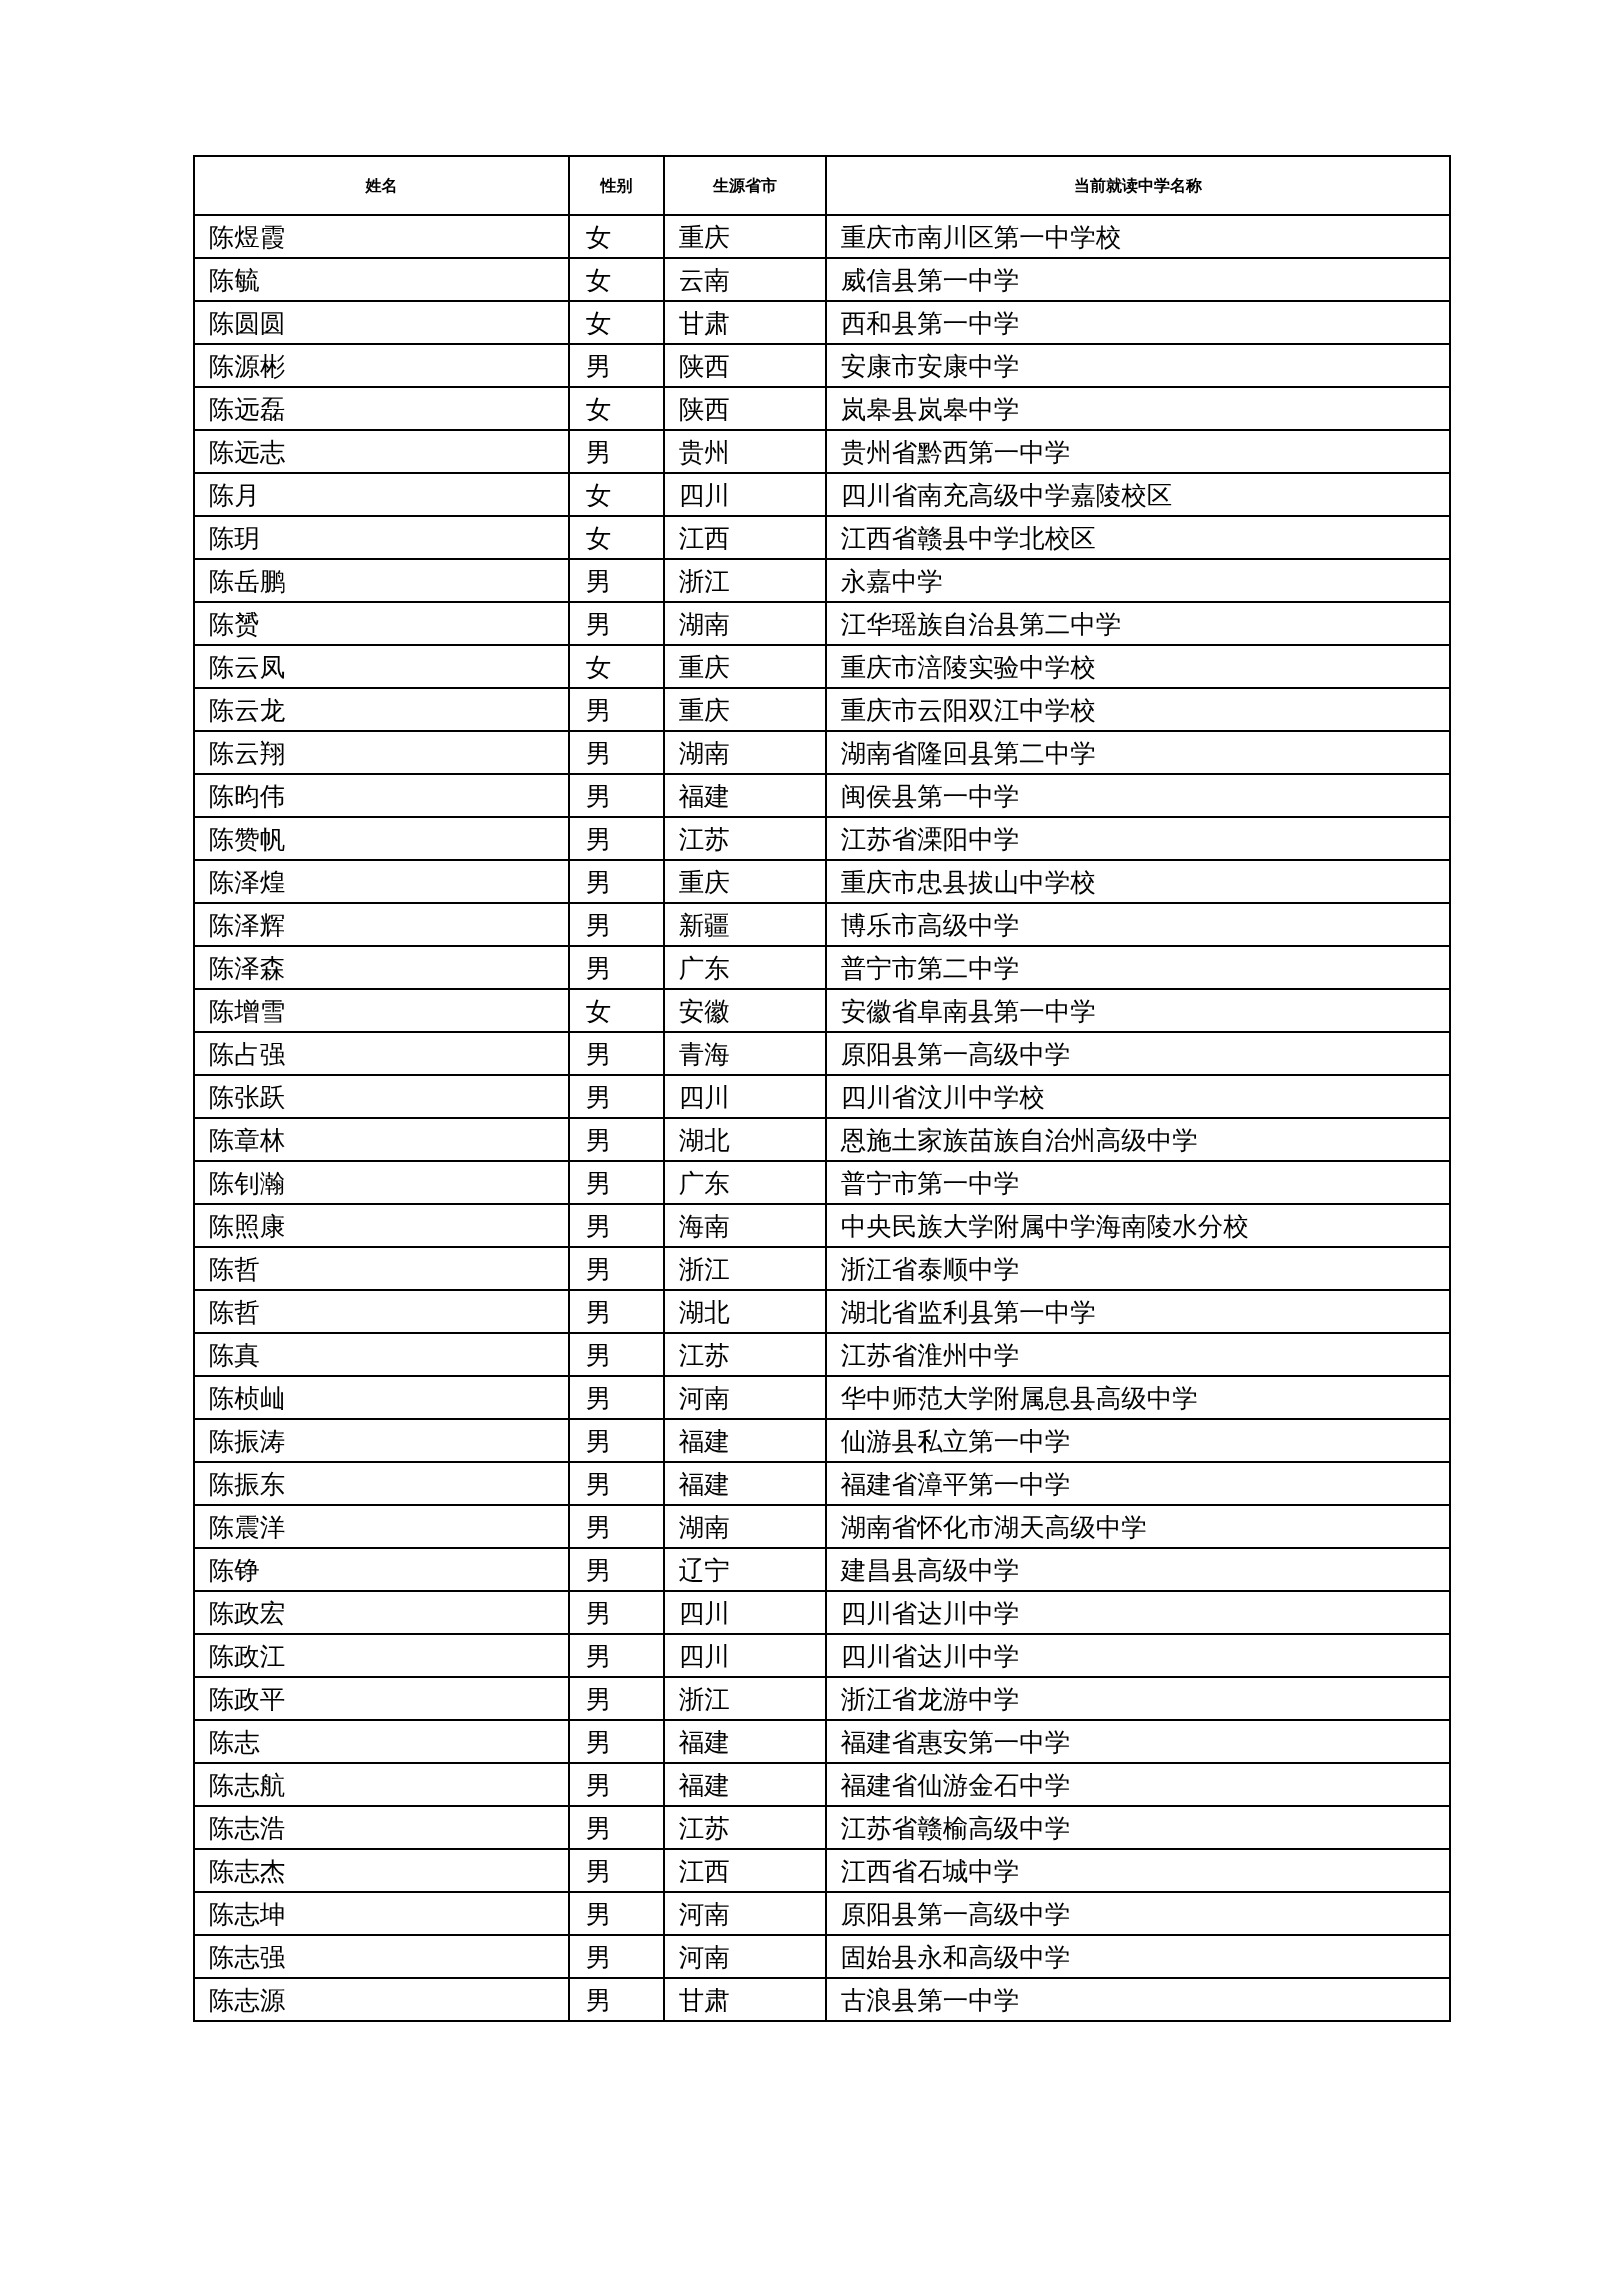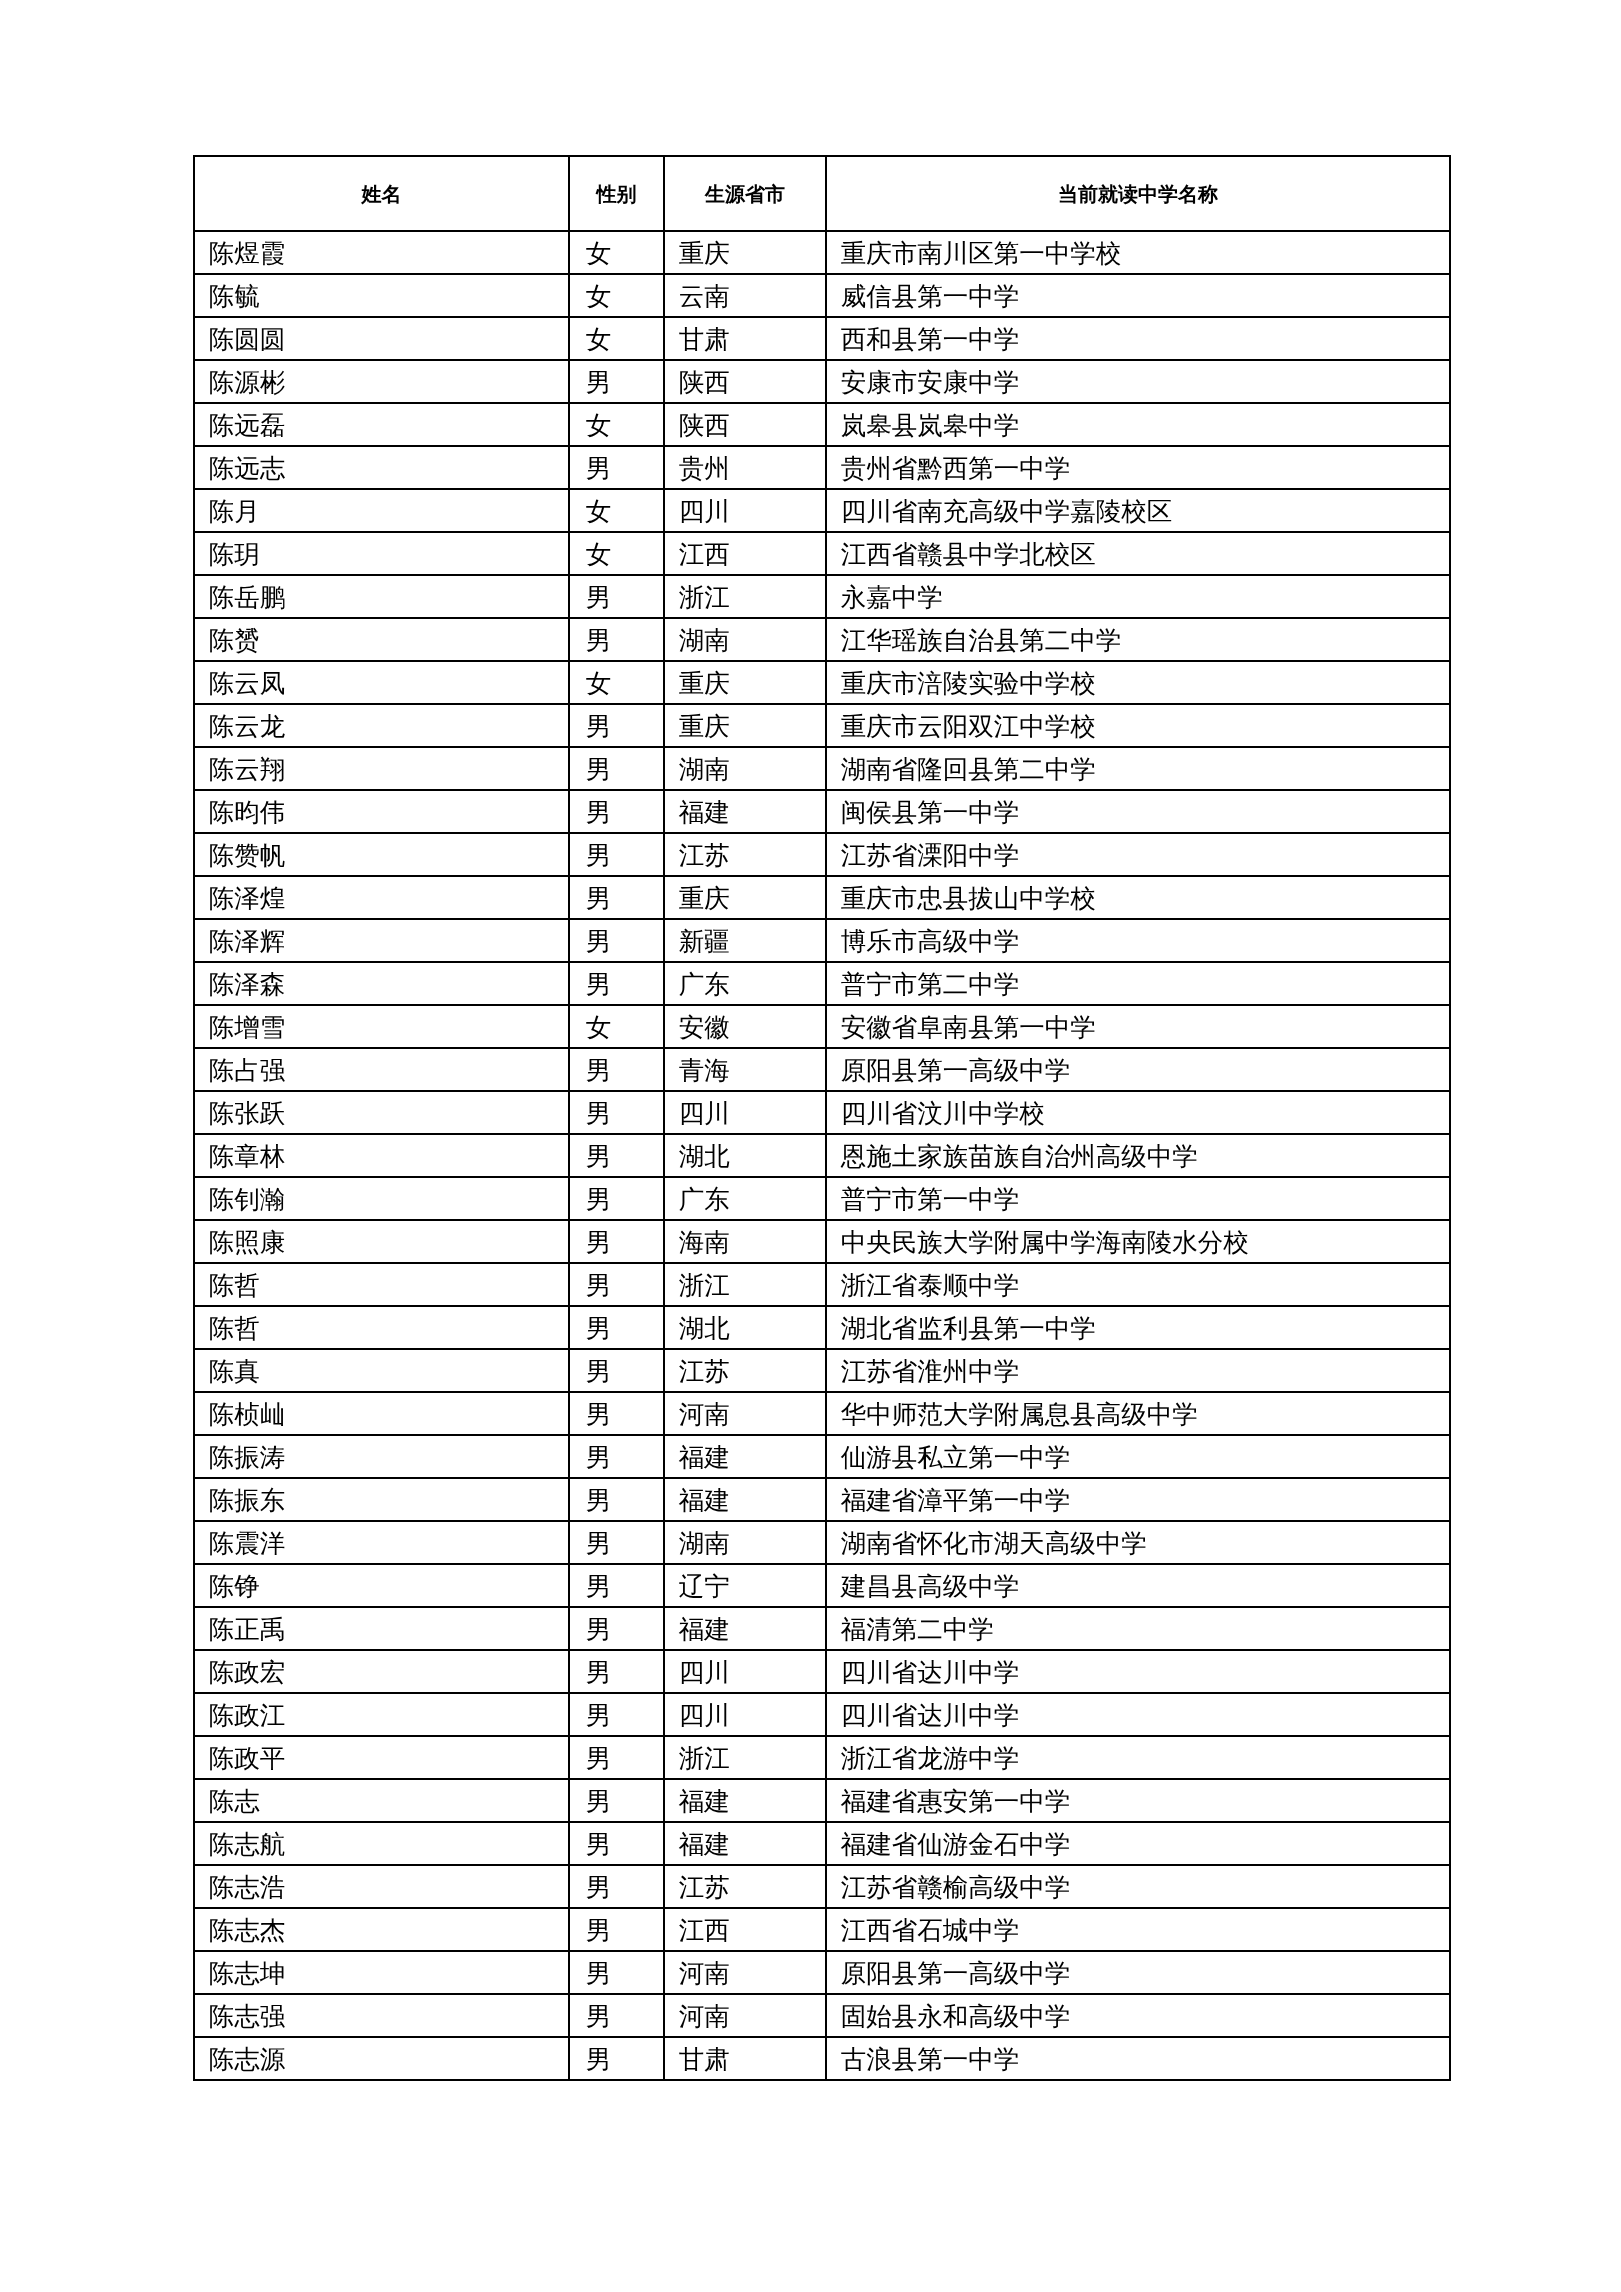--- a/index.html
+++ b/index.html
@@ -18,23 +18,23 @@
     padding: 0 0 0 13.7px;
     font-size: 25.5px;
     line-height: 40px;
     white-space: nowrap;
     overflow: hidden;
     text-align: left;
     font-weight: normal;
   }
   table.roster th {
     text-align: center;
-    padding: 16px;
+    padding: 8px;
     font-weight: bold;
-    font-size: 20px;
+    font-size: 16px;
     margin-top: 8px;
   }
   table.roster td.c-gender { padding-left: 15.7px; }
   col.c1 { width: 375px; }
   col.c2 { width: 95px; }
   col.c3 { width: 162px; }
   col.c4 { width: 624px; }
 </style>
 </head>
 <body>
@@ -242,26 +242,20 @@
           <td class="c-prov">湖南</td>
           <td class="c-school">湖南省怀化市湖天高级中学</td>
         </tr>
         <tr>
           <td class="c-name">陈铮</td>
           <td class="c-gender">男</td>
           <td class="c-prov">辽宁</td>
           <td class="c-school">建昌县高级中学</td>
         </tr>
         <tr>
-          <td class="c-name">陈正禹</td>
-          <td class="c-gender">男</td>
-          <td class="c-prov">福建</td>
-          <td class="c-school">福清第二中学</td>
-        </tr>
-        <tr>
           <td class="c-name">陈政宏</td>
           <td class="c-gender">男</td>
           <td class="c-prov">四川</td>
           <td class="c-school">四川省达川中学</td>
         </tr>
         <tr>
           <td class="c-name">陈政江</td>
           <td class="c-gender">男</td>
           <td class="c-prov">四川</td>
           <td class="c-school">四川省达川中学</td>

